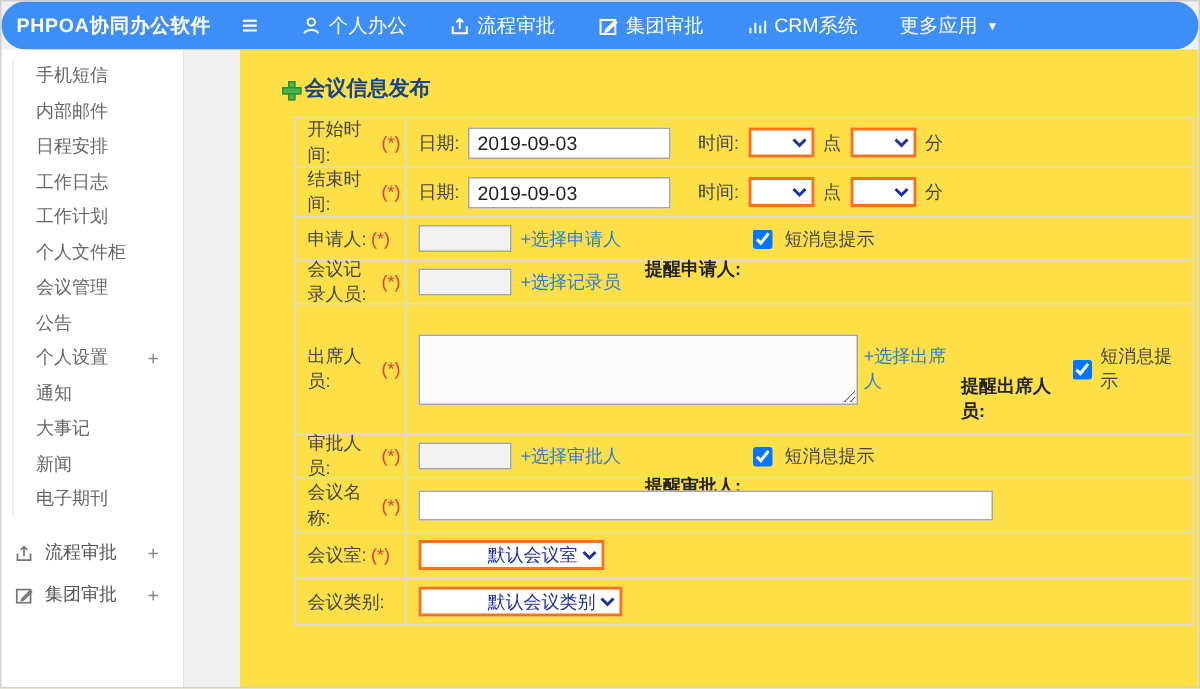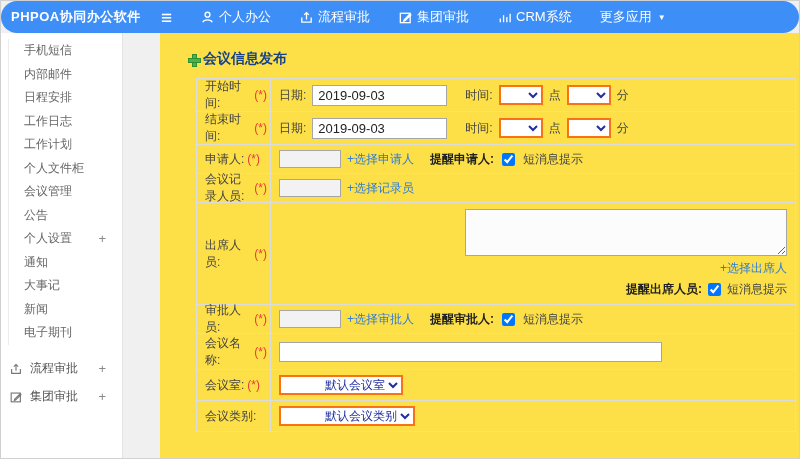--- a/index.html
+++ b/index.html
@@ -47,23 +47,23 @@
   .r-time { height:33px; } .r-sm { height:29px; } .r-wide { height:36px; } .r-sel { height:31px; }
   input[type=text] { border:1px solid #a6a6a6; font-family:"Liberation Sans",sans-serif; }
   .date-input { width:135px; height:21px; font-size:13px; padding:0 5px; color:#222; }
   .small-input { width:62px; height:18px; background:#f2f2f2; }
   .wide-input { width:383px; height:20px; padding:0 4px; }
   .attendee-box { width:322px; height:47px; border:1px solid #a6a6a6; background:#fcfcfc; resize:both; }
   select { color:#1f2f9e; font-size:12px; border:2px solid #f97316; background:#fff; height:20px;
            font-family:"Liberation Sans",sans-serif;padding-left:40px; }
   .time-select { width:40px; }
   .link { color:#2e7bd9; text-decoration:none; cursor:pointer; }
-  .remind { font-weight:bold; color:#222; margin-left:10px; }
+  .remind { font-weight:bold; color:#222; margin-left:10px;margin-top:40px; }
   .sms-check { width:13px; height:13px; margin:0 2px 0 2px; vertical-align:middle; }
-  .attend-col { flex-direction:column; align-items:flex-end; gap:4px; padding:6px 8px; }
+  .attend-col { flex-direction:row; align-items:center; gap:4px; padding:6px 8px; }
   .attend-line { display:flex; align-items:center; gap:4px; }
 </style>
 </head>
 <body>
 
 <div class="screen">
 
   <div class="topbar">
     <div class="logo">PHPOA协同办公软件</div>
     <div class="hamburger">≡</div>

